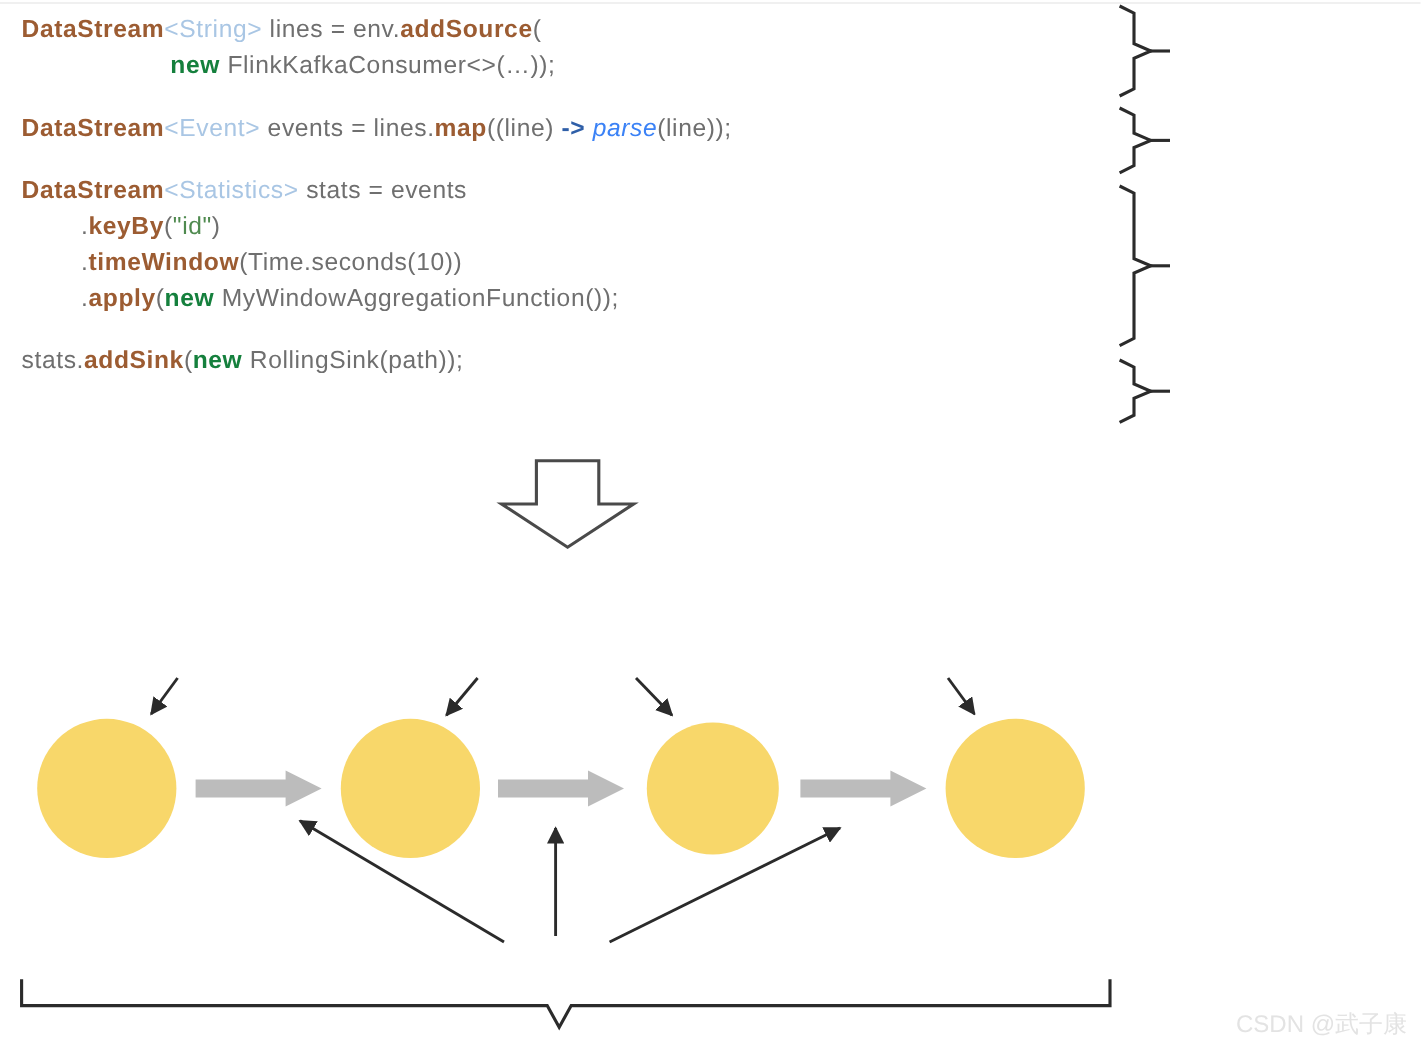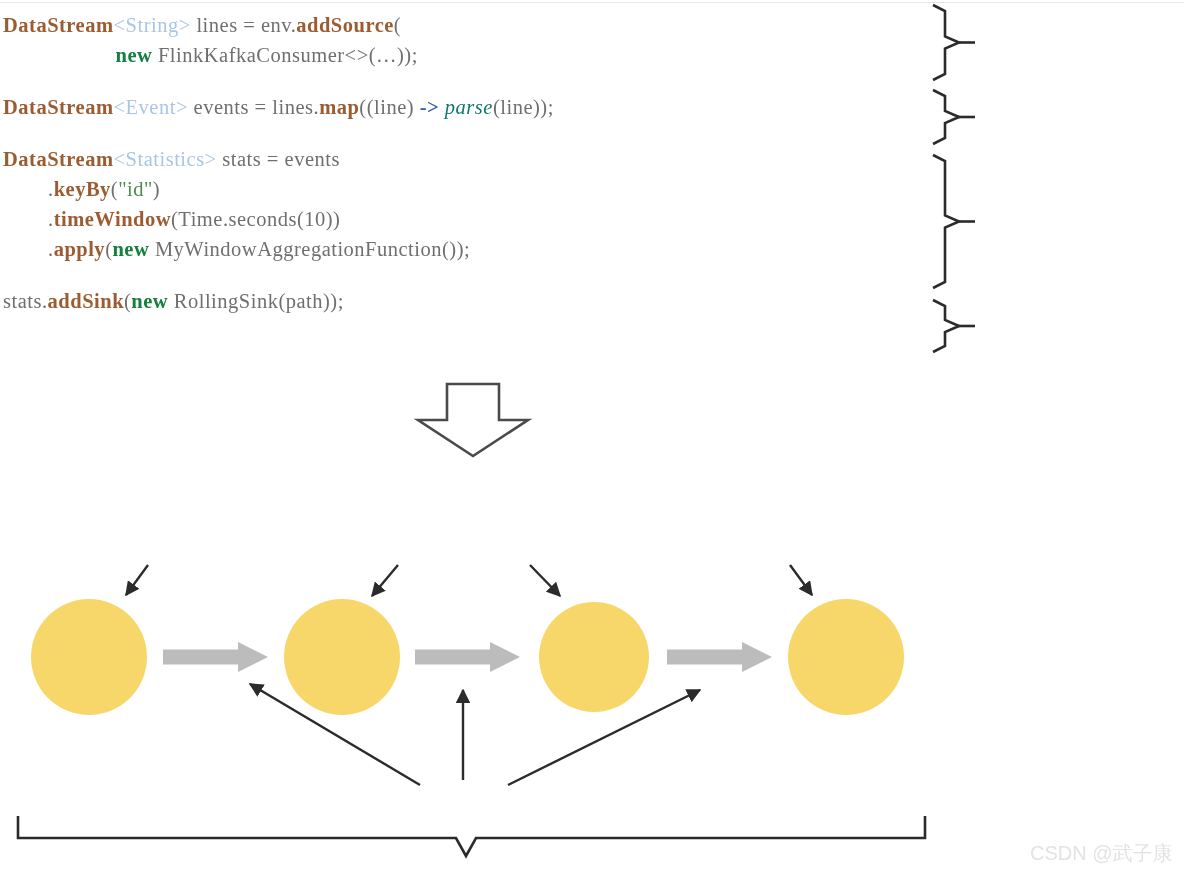--- a/index.html
+++ b/index.html
@@ -19,39 +19,39 @@
   }
   .topline {
     position: absolute;
     left: 0; top: 2px;
     width: 1184px; height: 1px;
     background: #e6e6e6;
   }
   
   #code-block {
     position: absolute;
-    left: 3px;
+    left: 18px;
     top: 10px;
     width: 920px;
-    font-family: Liberation Serif, serif;
+    font-family: Liberation Sans, sans-serif;
     font-size: 20.5px;
     line-height: 30px;
     letter-spacing: 0.5px;
     white-space: pre;
     color: #6f6f6f;
   }
   .code-line { height: 30px; }
   .code-gap { height: 22px; }
   .tok-type   { color: #9c5c32; font-weight: bold; }
   .tok-generic{ color: #a9c6e4; }
   .tok-plain  { color: #6f6f6f; }
   .tok-method { color: #9c5c32; font-weight: bold; }
   .tok-kw     { color: #15803d; font-weight: bold; }
   .tok-str    { color: #4f8a4f; }
-  .tok-ital   { color: #0f766e; font-style: italic; }
+  .tok-ital   { color: #3b82f6; font-style: italic; }
   .tok-arrow  { color: #2f5fa8; font-weight: bold; }
 
   
   .brace-label {
     position: absolute;
     font-family: "Liberation Sans", sans-serif;
     font-style: italic;
     font-size: 21px;
     color: #3a3a3a;
     white-space: nowrap;

